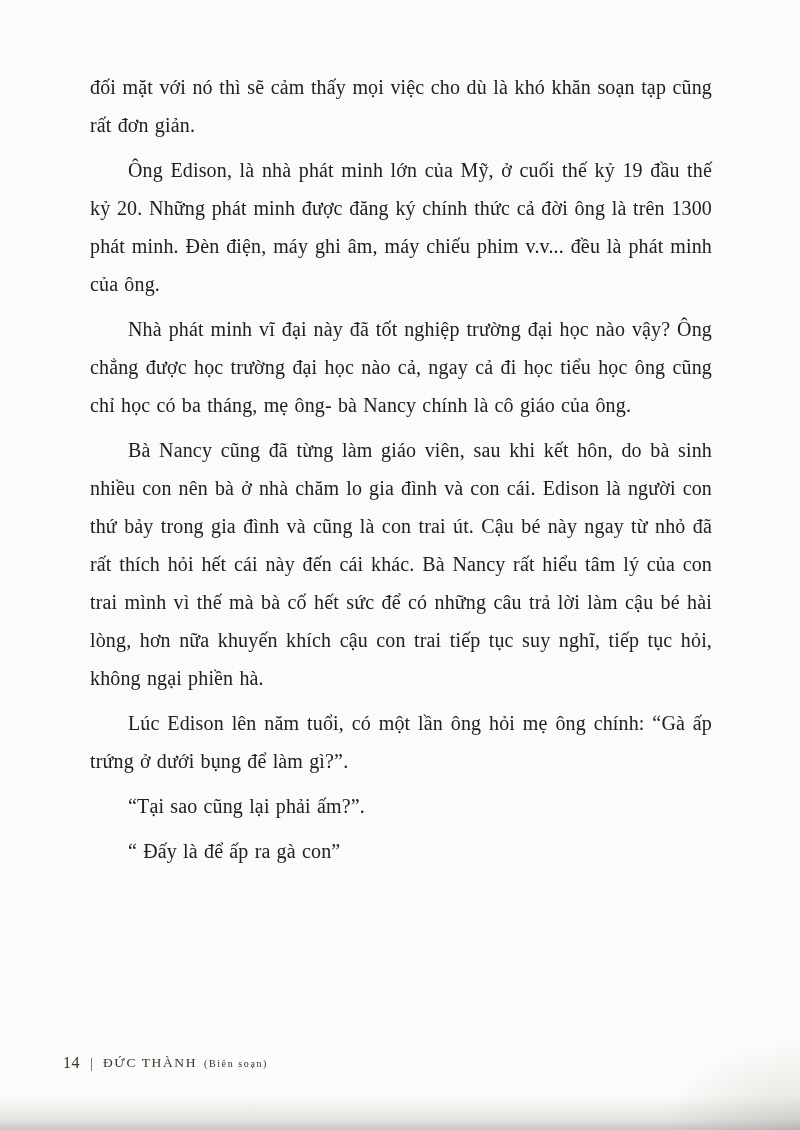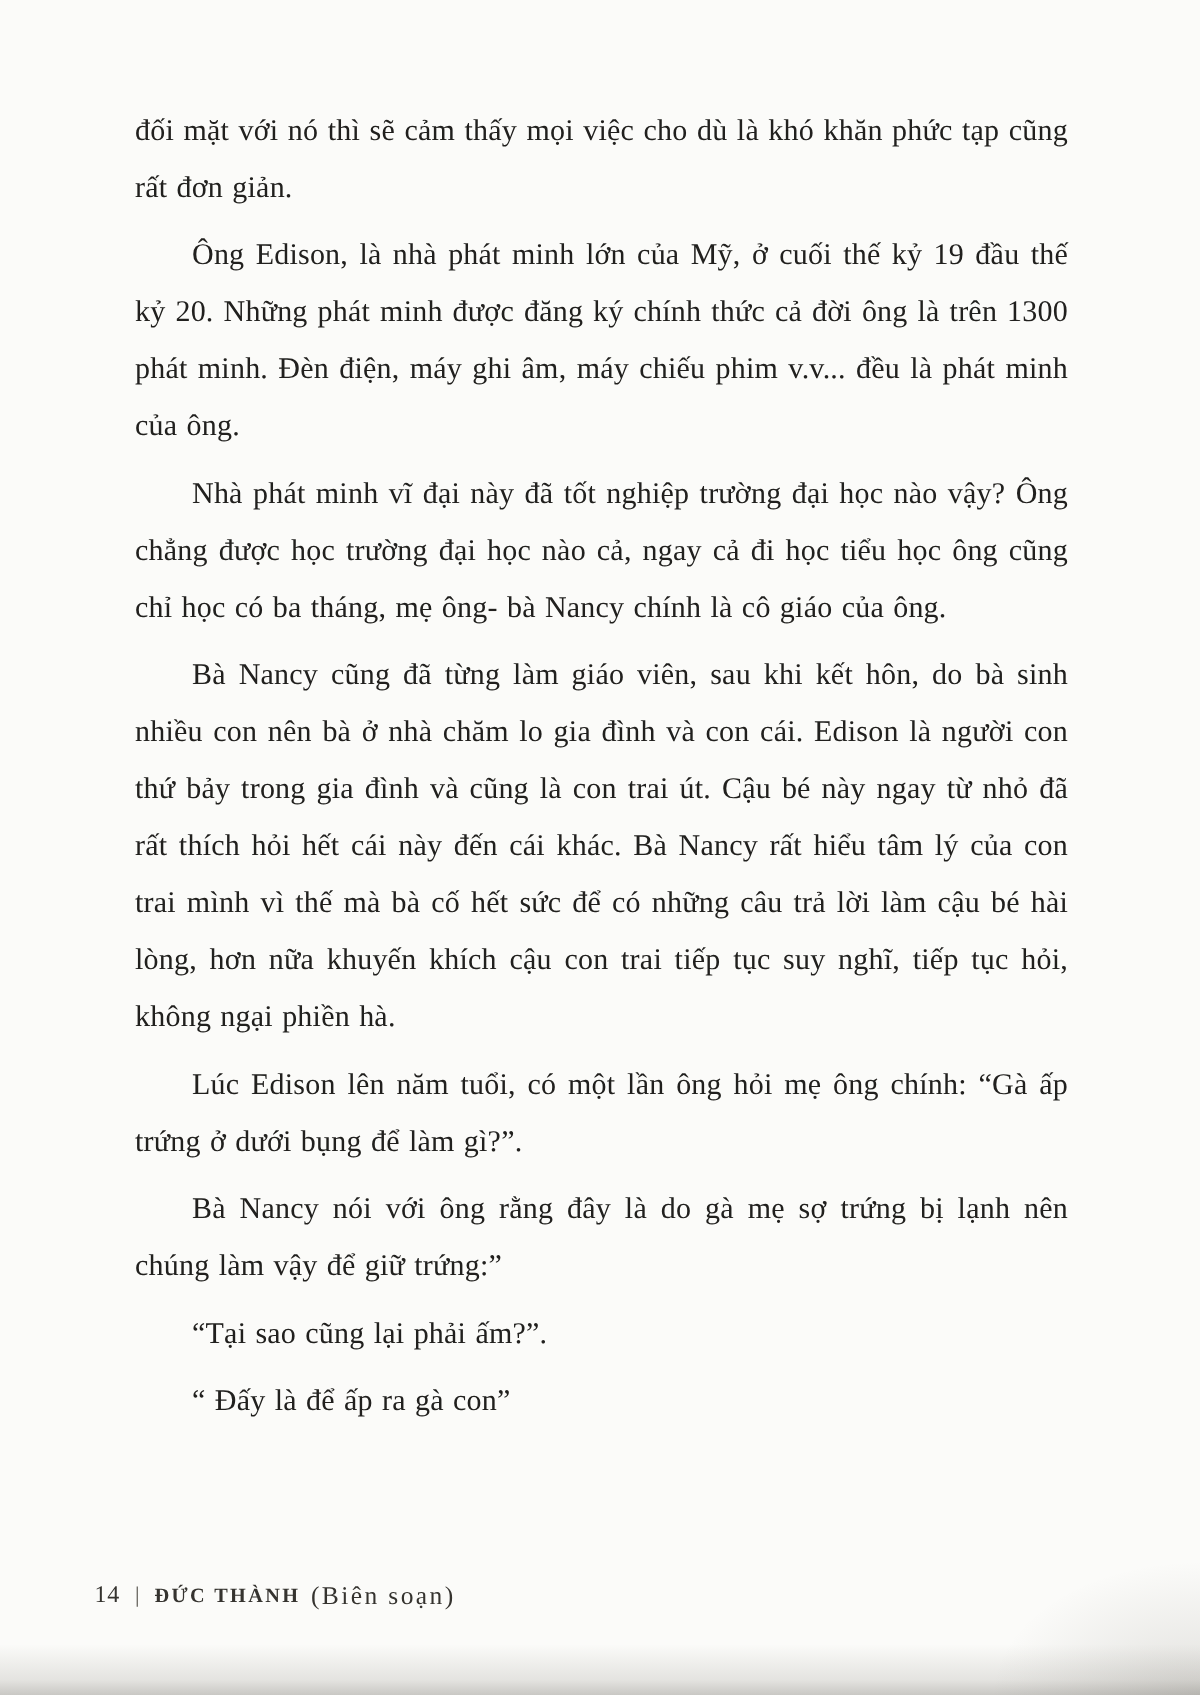--- a/index.html
+++ b/index.html
@@ -48,25 +48,25 @@
     font-size: 16px;
     letter-spacing: 0.5px;
   }
   .footer .sep {
     font-size: 15px;
     margin: 0 10px 0 10px;
     color: #55524c;
   }
   .footer .title {
     font-size: 13.5px;
-    font-weight: 700;
+    font-weight: 400;
     letter-spacing: 1.6px;
   }
   .footer .note {
-    font-size: 17px;
+    font-size: 10px;
     letter-spacing: 1.6px;
     margin-left: 7px;
   }
   .shade-bottom {
     position: absolute;
     left: 0;
     right: 0;
     bottom: 0;
     height: 34px;
     background: linear-gradient(180deg, rgba(90,85,75,0) 0%, rgba(90,85,75,0.14) 70%, rgba(70,66,58,0.28) 100%);
@@ -81,26 +81,25 @@
     background: radial-gradient(ellipse at 100% 100%, rgba(90,85,75,0.16) 0%, rgba(90,85,75,0) 70%);
     pointer-events: none;
   }
 </style>
 </head>
 <body>
 
 <div class="page">
 
   <main class="text-block">
-    <p class="para">đối mặt với nó thì sẽ cảm thấy mọi việc cho dù là khó khăn phức tạp cũng rất đơn giản.</p>
+    <p class="para">đối mặt với nó thì sẽ cảm thấy mọi việc cho dù là khó khăn soạn tạp cũng rất đơn giản.</p>
     <p class="para indent">Ông Edison, là nhà phát minh lớn của Mỹ, ở cuối thế kỷ 19 đầu thế kỷ 20. Những phát minh được đăng ký chính thức cả đời ông là trên 1300 phát minh. Đèn điện, máy ghi âm, máy chiếu phim v.v... đều là phát minh của ông.</p>
     <p class="para indent">Nhà phát minh vĩ đại này đã tốt nghiệp trường đại học nào vậy? Ông chẳng được học trường đại học nào cả, ngay cả đi học tiểu học ông cũng chỉ học có ba tháng, mẹ ông- bà Nancy chính là cô giáo của ông.</p>
     <p class="para indent">Bà Nancy cũng đã từng làm giáo viên, sau khi kết hôn, do bà sinh nhiều con nên bà ở nhà chăm lo gia đình và con cái. Edison là người con thứ bảy trong gia đình và cũng là con trai út. Cậu bé này ngay từ nhỏ đã rất thích hỏi hết cái này đến cái khác. Bà Nancy rất hiểu tâm lý của con trai mình vì thế mà bà cố hết sức để có những câu trả lời làm cậu bé hài lòng, hơn nữa khuyến khích cậu con trai tiếp tục suy nghĩ, tiếp tục hỏi, không ngại phiền hà.</p>
     <p class="para indent">Lúc Edison lên năm tuổi, có một lần ông hỏi mẹ ông chính: “Gà ấp trứng ở dưới bụng để làm gì?”.</p>
-    <p class="para indent">Bà Nancy nói với ông rằng đây là do gà mẹ sợ trứng bị lạnh nên chúng làm vậy để giữ trứng:”</p>
     <p class="para indent">“Tại sao cũng lại phải ấm?”.</p>
     <p class="para indent">“ Đấy là để ấp ra gà con”</p>
   </main>
 
   <footer class="footer">
     <span class="pnum">14</span>
     <span class="sep">|</span>
     <span class="title">ĐỨC THÀNH</span>
     <span class="note">(Biên soạn)</span>
   </footer>

